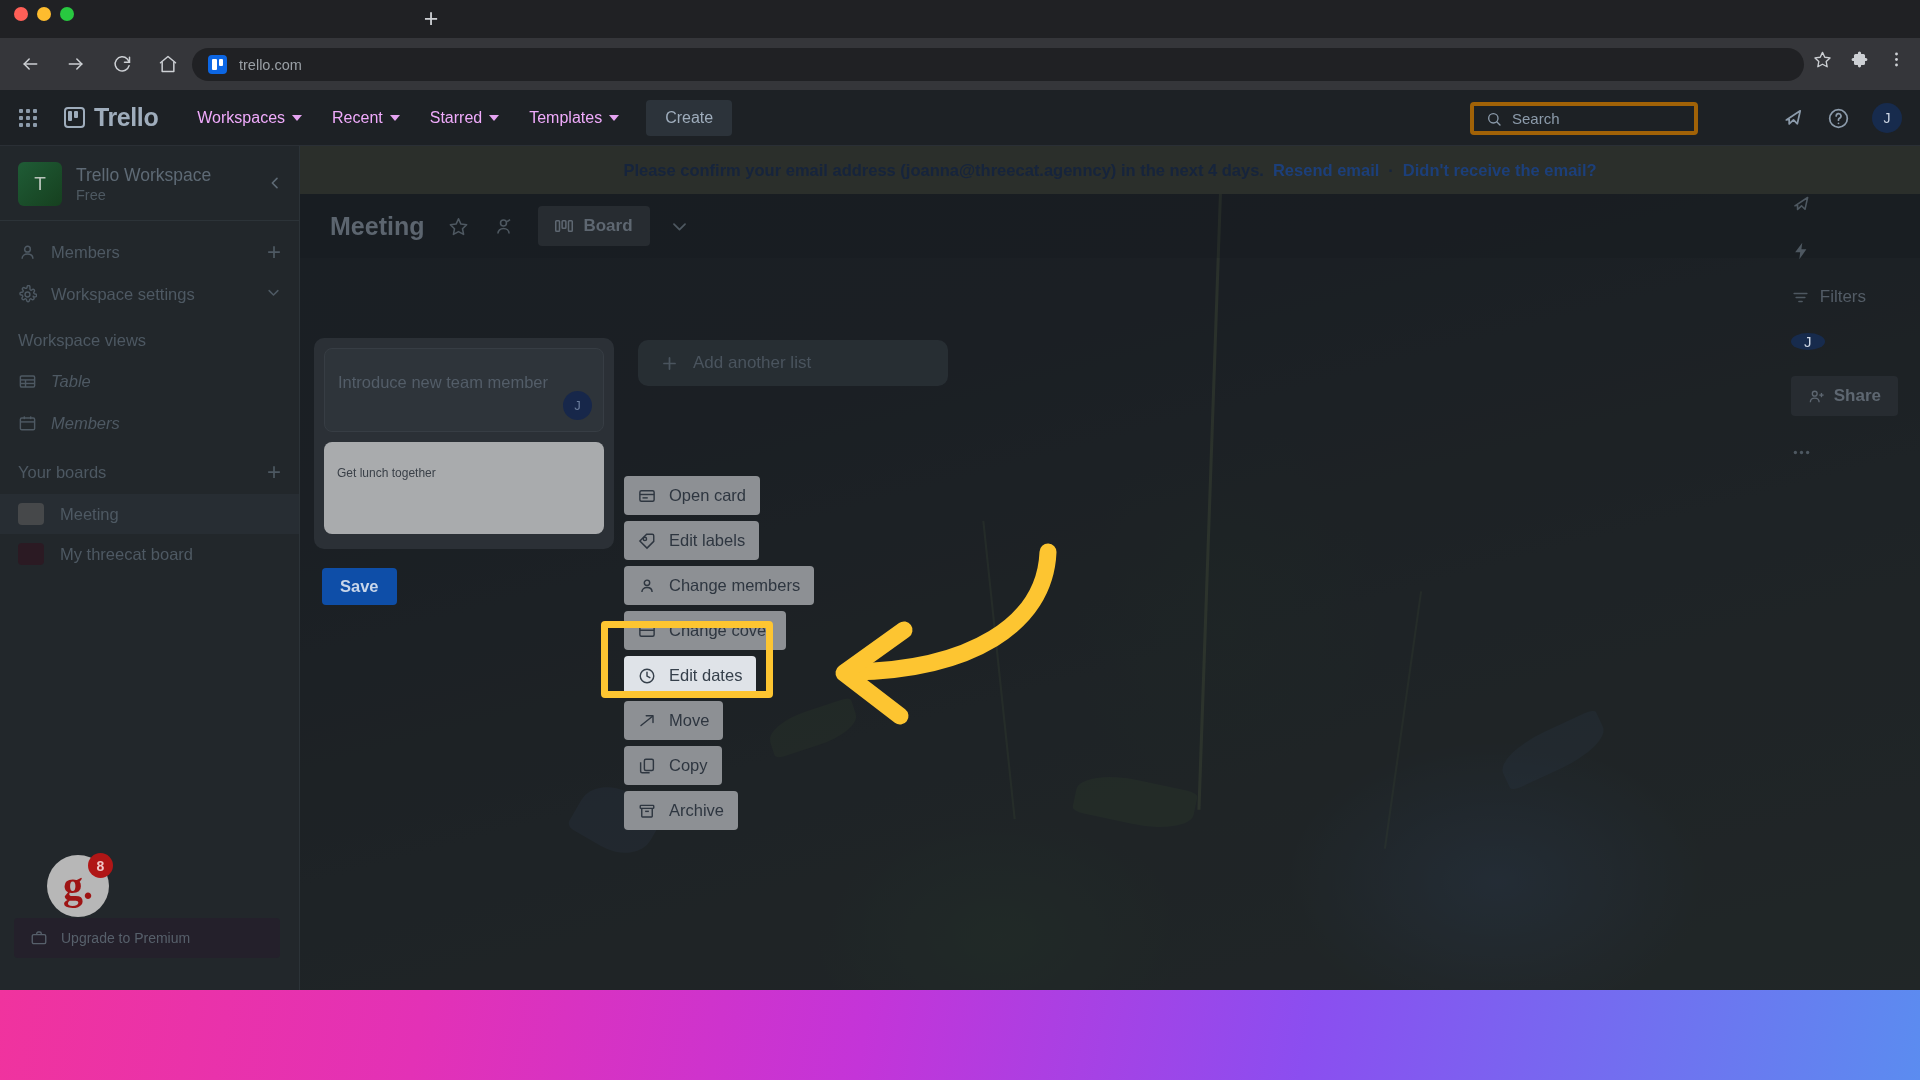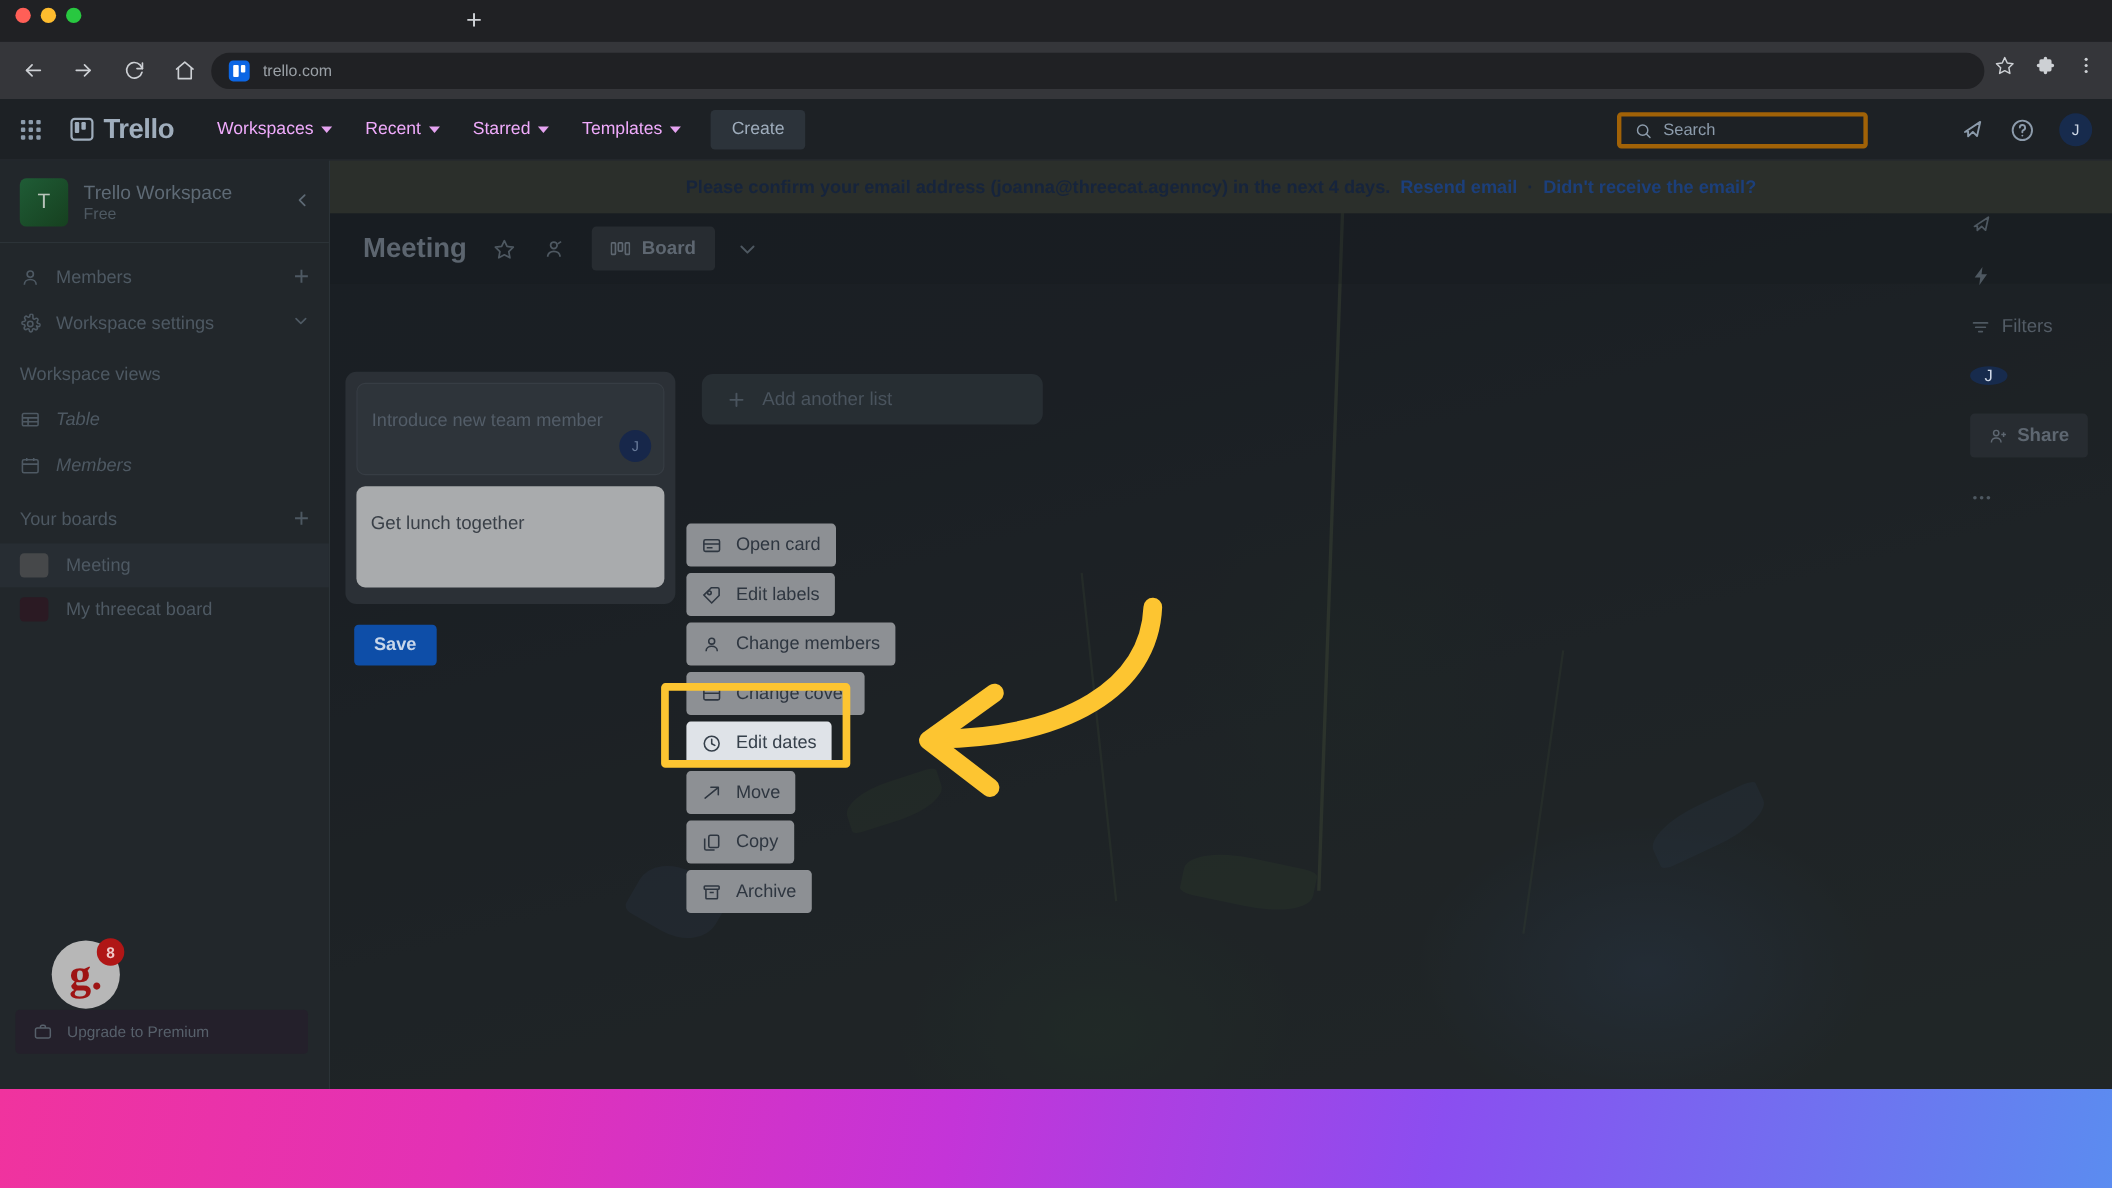--- a/index.html
+++ b/index.html
@@ -240,21 +240,21 @@
     padding: 24px 13px; min-height: 84px; color: #535d68; font-size: 16.5px;
     position: relative; margin-bottom: 10px;
   }
   .card .av {
     position: absolute; right: 11px; bottom: 11px; width: 29px; height: 29px;
     border-radius: 50%; background: #17274a; color: #6b7d9c; font-size: 13px;
     display: flex; align-items: center; justify-content: center;
   }
   .card-selected {
     background: #a9abad; border: none; color: #3a4048; min-height: 92px;
-    font-size: 17px; margin-bottom: 5px;
+    font-size: 12px; margin-bottom: 5px;
   }
   .save-btn {
     position: absolute; left: 322px; top: 478px; background: #0e4ea8;
     color: #c8d6ea; font-size: 16.5px; font-weight: bold;
     padding: 9px 18px; border-radius: 4px;
   }
   .add-list {
     position: absolute; left: 638px; top: 250px; width: 310px; height: 46px;
     background: rgba(58,66,74,.42); border-radius: 10px; display: flex;
     align-items: center; gap: 14px; padding-left: 22px; color: #4a545e;

